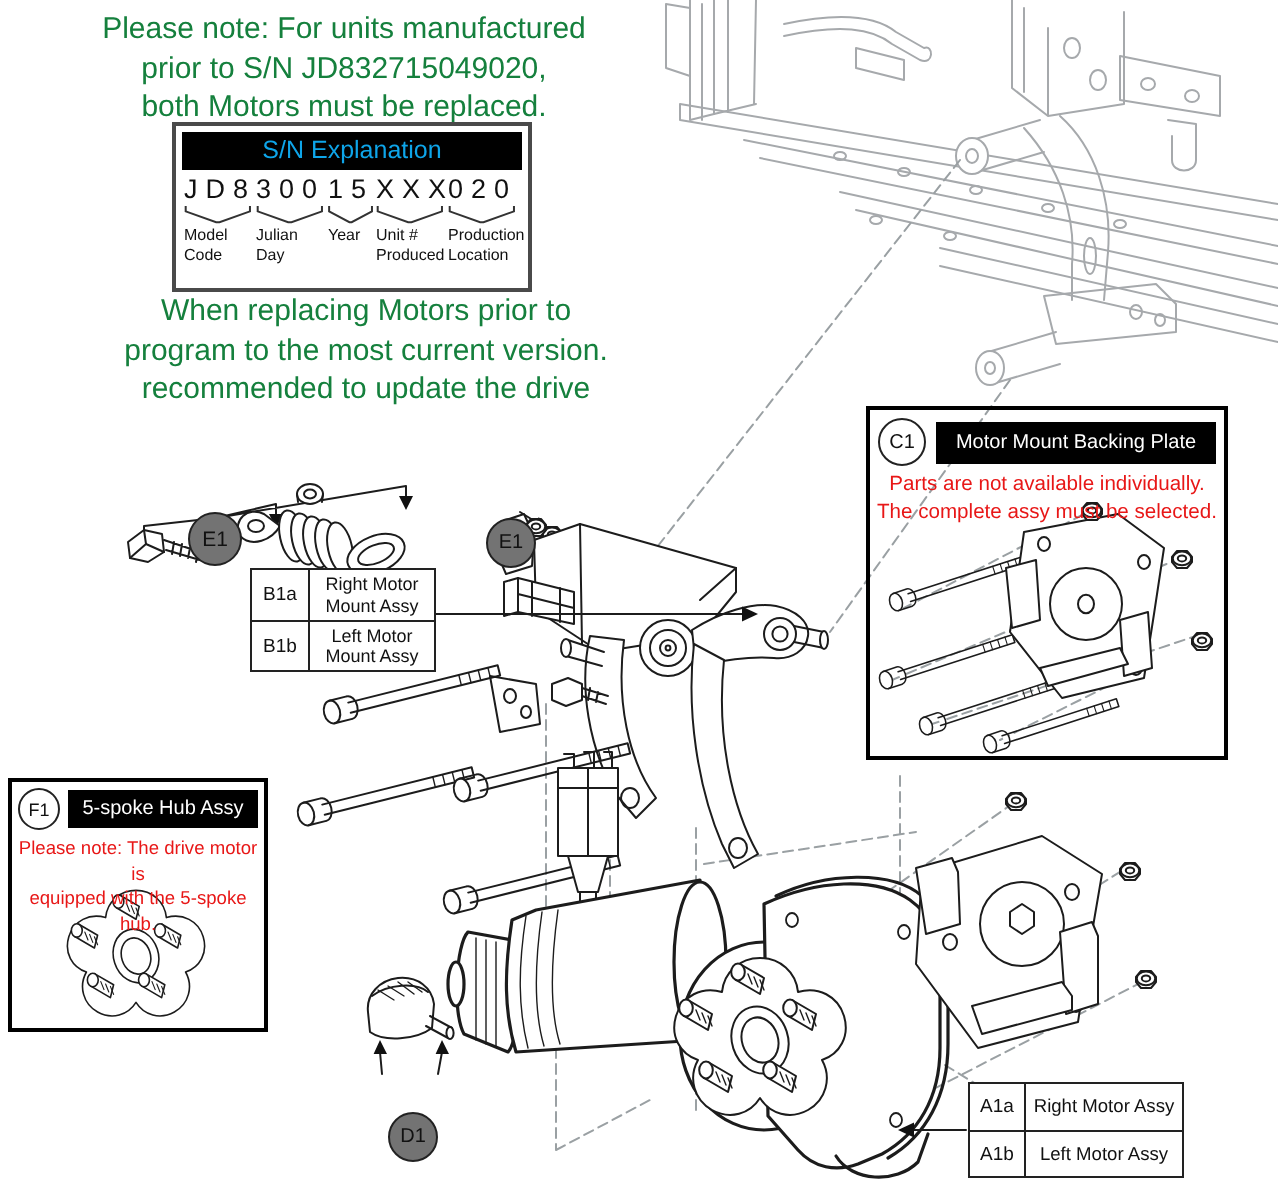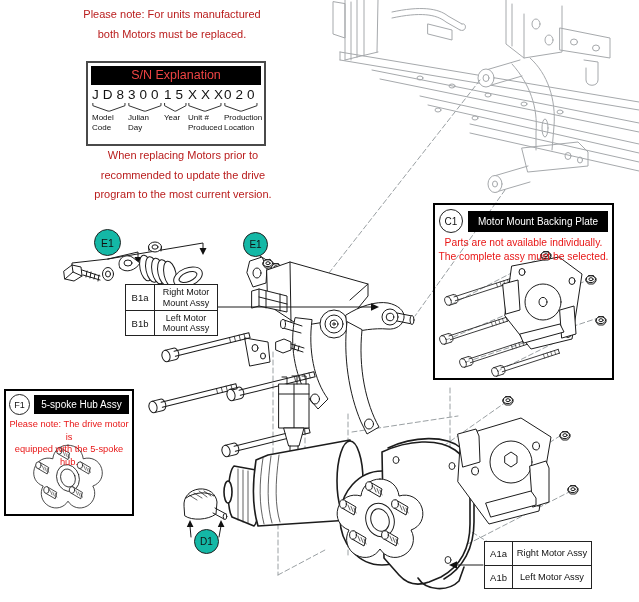--- a/index.html
+++ b/index.html
@@ -1,32 +1,32 @@
 <!DOCTYPE html>
 <html><head>
 <meta charset="utf-8">
 <style>
   html,body{margin:0;padding:0;background:#fff;}
   .canvas{position:relative;width:639px;height:602px;background:#fff;
           font-family:"Liberation Sans",sans-serif;color:#111;overflow:hidden;}
   svg.art{position:absolute;left:0;top:0;}
   svg.art *{stroke-linecap:round;stroke-linejoin:round;}
   .abs{position:absolute;}
-  .rednote{color:#b91c1c;text-align:center;font-size:11px;line-height:19.5px;}
+  .rednote{color:#15803d;text-align:center;font-size:15px;line-height:19.5px;}
   
   .snbox{left:86px;top:61px;width:180px;height:85px;border:2px solid #4a4a4a;background:#fff;box-sizing:border-box;}
-  .snbar{margin:3px 3px 0 3px;background:#000;color:#ef4444;font-size:12.5px;height:19px;line-height:19px;text-align:center;}
+  .snbar{margin:3px 3px 0 3px;background:#000;color:#0ea5e9;font-size:12.5px;height:19px;line-height:19px;text-align:center;}
   .snsegs{display:flex;padding:0 4px;margin-top:1px;}
   .snseg{display:flex;flex-direction:column;align-items:flex-start;min-width:0;}
   .snchars{font-size:13.5px;letter-spacing:4px;margin-right:-4px;height:17px;line-height:17px;white-space:nowrap;}
   .snbracket{width:94%;height:9px;display:block;}
   .snlab{font-size:8px;line-height:9px;white-space:nowrap;margin-top:1px;text-align:center;}
   
-  .callout{position:absolute;border:1.3px solid #222;border-radius:50%;background:#14b8a6;
-           display:flex;align-items:center;justify-content:center;font-size:10.5px;box-sizing:border-box;}
+  .callout{position:absolute;border:1.3px solid #222;border-radius:50%;background:#737373;
+           display:flex;align-items:center;justify-content:center;font-size:10.5px;box-sizing:border-box;margin-top:27px;}
   
   .panel{position:absolute;border:2px solid #000;box-sizing:border-box;background:transparent;}
   .panel-head{display:flex;align-items:center;gap:5px;padding:4px 4px 0 4px;}
   .pcirc{border:1.2px solid #222;border-radius:50%;background:#fff;display:flex;align-items:center;justify-content:center;box-sizing:border-box;flex:none;}
   .pbar{flex:1;background:#000;color:#fff;text-align:center;}
   .pnote{color:#e81717;text-align:center;}
   
   .ptable{position:absolute;background:#fff;border:1.3px solid #222;display:grid;box-sizing:border-box;}
   .pt-ref{border-right:1.3px solid #222;display:flex;align-items:center;justify-content:center;font-size:9.5px;}
   .pt-label{display:flex;align-items:center;justify-content:center;text-align:center;font-size:9px;line-height:10.5px;padding:1px 2px;}
@@ -270,20 +270,21 @@
     <g stroke="#1c1c1c" fill="none">
       <path d="M215,307 L372,307"></path>
       <path fill="#111" stroke="none" d="M379,307 L371,303.2 L371,310.8 Z"></path>
       <path d="M483,565 L456,565"></path>
       <path fill="#111" stroke="none" d="M449,565 L457,561.2 L457,568.8 Z"></path>
     </g>
   </svg>
 
   <div class="abs rednote" style="left:0;top:5px;width:344px;">
     <div>Please note: For units manufactured</div>
+    <div>prior to S/N JD832715049020,</div>
     <div>both Motors must be replaced.</div>
   </div>
 
   <div class="abs snbox">
     <div class="snbar">S/N Explanation</div>
     <div class="snsegs">
       <div class="snseg" style="flex:3">
         <div class="snchars">JD8</div>
         <svg class="snbracket" viewBox="0 0 40 10" preserveAspectRatio="none">
             <path d="M1,0 L1,3 L19,9 L21,9 L39,3 L39,0" fill="none" stroke="#333" stroke-width="1" vector-effect="non-scaling-stroke"></path>
@@ -321,22 +322,22 @@
             <path d="M1,0 L1,3 L19,9 L21,9 L39,3 L39,0" fill="none" stroke="#333" stroke-width="1" vector-effect="non-scaling-stroke"></path>
           </svg>
         <div class="snlab">Production</div>
         <div class="snlab">Location</div>
       </div>
     </div>
   </div>
 
   <div class="abs rednote" style="left:8px;top:146px;width:350px;">
     <div>When replacing Motors prior to</div>
+    <div>program to the most current version.</div>
     <div>recommended to update the drive</div>
-    <div>program to the most current version.</div>
   </div>
 
   <div class="callout" style="left:94px;top:229px;width:27px;height:27px;">E1</div>
   <div class="callout" style="left:243px;top:232px;width:25px;height:25px;font-size:10px;">E1</div>
   <div class="callout" style="left:194px;top:529px;width:25px;height:25px;font-size:10px;">D1</div>
 
   <div class="panel" style="left:433px;top:203px;width:181px;height:177px;">
     <div class="panel-head">
       <div class="pcirc" style="width:24px;height:24px;font-size:10px;">C1</div>
       <div class="pbar" style="font-size:10px;height:21px;line-height:21px;">Motor Mount Backing Plate Assy</div>

